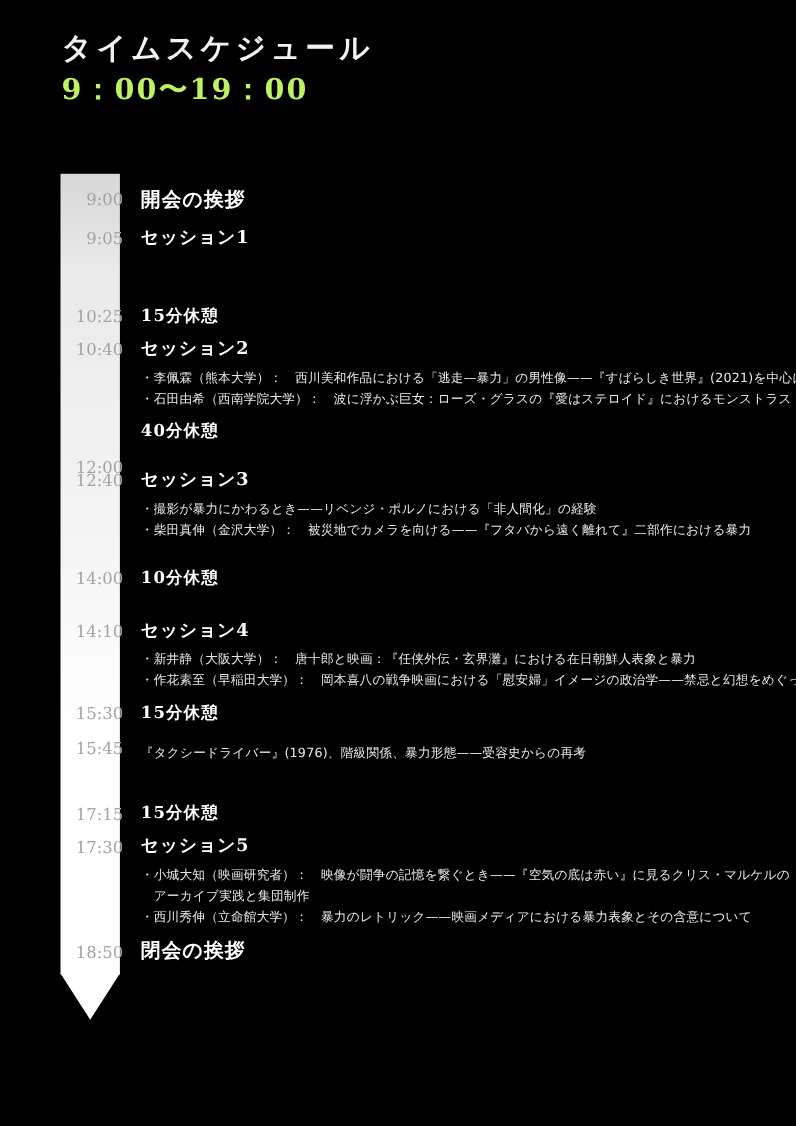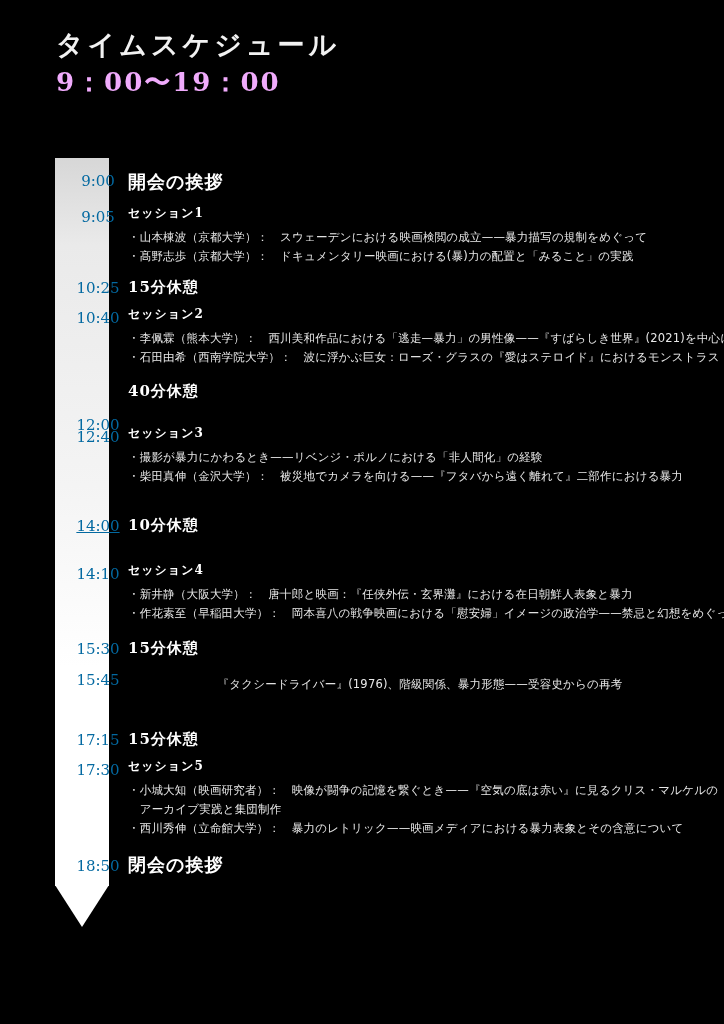--- a/index.html
+++ b/index.html
@@ -30,21 +30,21 @@
     letter-spacing: 4px;
     color: #f2f2f2;
     line-height: 1.25;
     white-space: nowrap;
   }
   #header .title-sub {
     font-family: "DejaVu Serif", "Liberation Serif", serif;
     font-size: 26px;
     font-weight: bold;
     letter-spacing: 2px;
-    color: #f0abfc;
+    color: #bef264;
     line-height: 1.3;
     margin-top: 4px;
     white-space: nowrap;
   }
 
   
   #timeline-arrow {
     position: absolute;
     left: 55px;
     top: 158px;
@@ -77,36 +77,36 @@
     top: 158px;
     width: 724px;
   }
   .row {
     position: absolute;
     left: 0;
     width: 724px;
   }
   .row .time {
     position: absolute;
-    left: 68px;
+    left: 52px;
     width: 60px;
-    text-align: center;
+    text-align: right;
     font-family: "DejaVu Serif", "Liberation Serif", serif;
     font-size: 15px;
-    color: #0369a1;
+    color: #a3a3a3;
     letter-spacing: 0px;
   }
   .row .body {
     position: absolute;
     left: 128px;
     width: 584px;
   }
   .row .heading {
     font-family: "DejaVu Serif", "Liberation Serif", serif;
-    font-size: 12px;
+    font-size: 16px;
     font-weight: bold;
     color: #ffffff;
     letter-spacing: 1px;
     line-height: 1.3;
   }
   .row .heading.big {
     font-size: 18px;
   }
   .row .heading.small {
     font-size: 15px;
@@ -124,21 +124,20 @@
     white-space: nowrap;
   }
   .row .note {
     font-family: "DejaVu Sans", "Liberation Sans", sans-serif;
     font-size: 11.5px;
     color: #e8e8e8;
     line-height: 1.65;
     margin-top: 7px;
     letter-spacing: 0.2px;
     white-space: nowrap;
-    text-align: center;
   }
 </style>
 </head>
 <body>
 
 <div id="header">
   <div class="title-main">タイムスケジュール</div>
   <div class="title-sub">9：00〜19：00</div>
 </div>
 
@@ -151,24 +150,20 @@
     <div class="row" style="top: 12px;">
       <div class="time" style="top: 2px;">9:00</div>
       <div class="body">
         <div class="heading big">開会の挨拶</div>
       </div>
     </div>
     <div class="row" style="top: 48px;">
       <div class="time" style="top: 2px;">9:05</div>
       <div class="body">
         <div class="heading">セッション1</div>
-        <div class="items">
-          <div class="item">・山本棟波（京都大学）：　スウェーデンにおける映画検閲の成立——暴力描写の規制をめぐって</div>
-          <div class="item">・髙野志歩（京都大学）：　ドキュメンタリー映画における(暴)力の配置と「みること」の実践</div>
-        </div>
       </div>
     </div>
     <div class="row" style="top: 120px;">
       <div class="time" style="top: 1px;">10:25</div>
       <div class="body">
         <div class="heading small">15分休憩</div>
       </div>
     </div>
     <div class="row" style="top: 149px;">
       <div class="time" style="top: 2px;">10:40</div>
@@ -190,21 +185,21 @@
       <div class="time" style="top: 2px;">12:40</div>
       <div class="body">
         <div class="heading">セッション3</div>
         <div class="items">
           <div class="item">・撮影が暴力にかわるとき——リベンジ・ポルノにおける「非人間化」の経験</div>
           <div class="item">・柴田真伸（金沢大学）：　被災地でカメラを向ける——『フタバから遠く離れて』二部作における暴力</div>
         </div>
       </div>
     </div>
     <div class="row" style="top: 358px;">
-      <div class="time" style="top: 1px; text-decoration: underline;">14:00</div>
+      <div class="time" style="top: 1px;">14:00</div>
       <div class="body">
         <div class="heading small">10分休憩</div>
       </div>
     </div>
     <div class="row" style="top: 405px;">
       <div class="time" style="top: 2px;">14:10</div>
       <div class="body">
         <div class="heading">セッション4</div>
         <div class="items">
           <div class="item">・新井静（大阪大学）：　唐十郎と映画：『任侠外伝・玄界灘』における在日朝鮮人表象と暴力</div>

